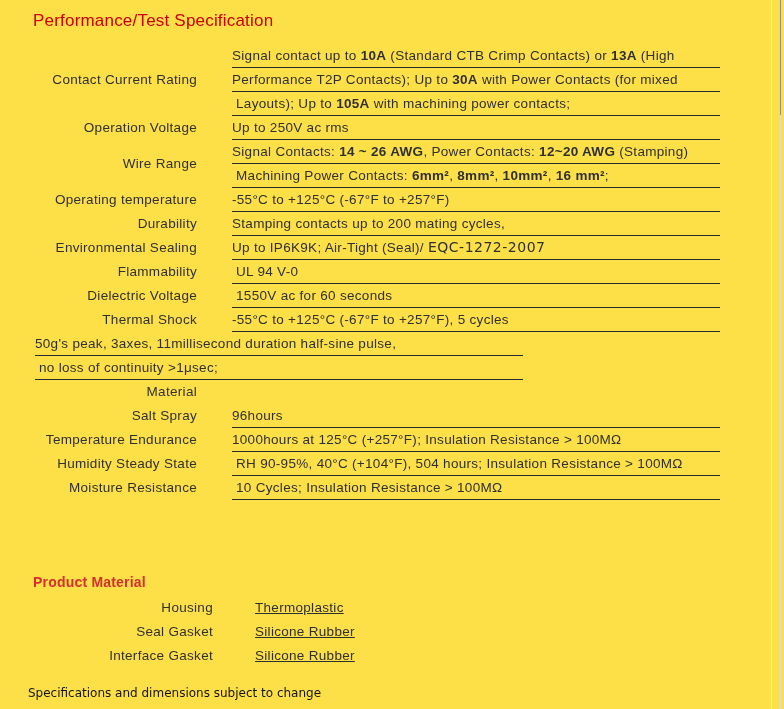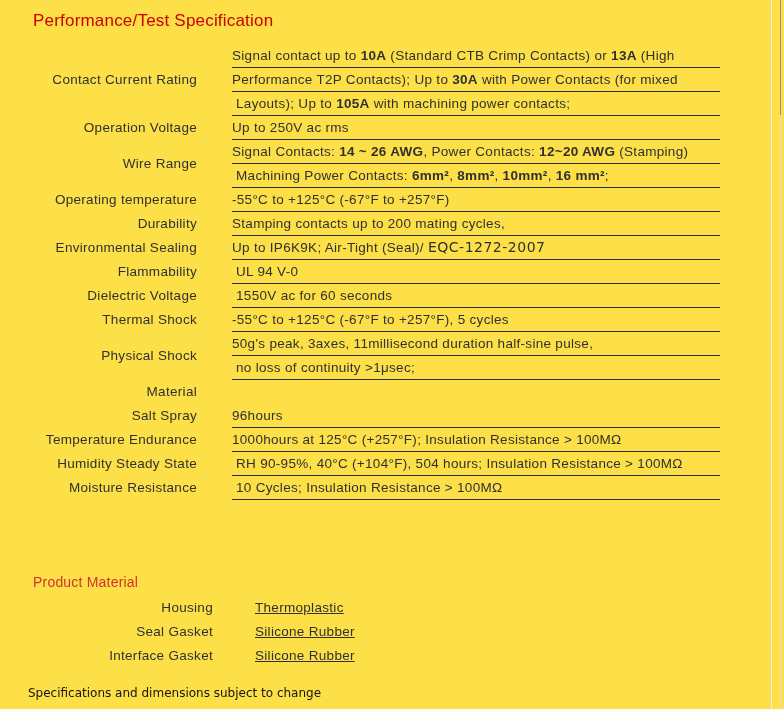--- a/index.html
+++ b/index.html
@@ -22,21 +22,21 @@
   .spec-values { margin-left:35px; flex:none; width:488px; }
   .value-line {
     box-sizing:border-box; height:24px; line-height:23px;
     border-bottom:1px solid var(--rule,#2b2b2b);
     font-size:13.5px; letter-spacing:0.3px; white-space:pre;
   }
   .seg-bold { font-weight:700; }
   .seg-alt  { font-family:"DejaVu Sans", sans-serif; font-size:14px; letter-spacing:0.5px;margin-top:9px; }
   .pm-title {
     position:absolute; left:33px; top:574px; margin:0;
-    font-size:14px; font-weight:400; letter-spacing:0.2px;
+    font-size:14px; font-weight:700; letter-spacing:0.2px;
     color:var(--red-sub,#d43030);
   }
   .pm-table { position:absolute; left:0; top:596px;margin-left:23px; }
   .pm-row   { display:flex; }
   .pm-label {
     width:190px; flex:none; text-align:right; font-size:13.5px;
     line-height:24px; letter-spacing:0.3px;
   }
   .pm-value { margin-left:42px; font-size:13.5px; line-height:24px; letter-spacing:0.3px;text-decoration:underline; }
   .footer-note {
@@ -105,21 +105,20 @@
           <div class="value-line"><span class="seg"> 1550V ac for 60 seconds</span></div>
         </div>
       </div>
       <div class="spec-row">
         <div class="spec-label">Thermal Shock</div>
         <div class="spec-values">
           <div class="value-line"><span class="seg">-55°C to +125°C (-67°F to +257°F), 5 cycles</span></div>
         </div>
       </div>
       <div class="spec-row">
-        <div class="spec-label">Physical Shock</div>
         <div class="spec-values">
           <div class="value-line"><span class="seg">50g's peak, 3axes, 11millisecond duration half-sine pulse,</span></div>
           <div class="value-line"><span class="seg"> no loss of continuity &gt;1μsec;</span></div>
         </div>
       </div>
       <div class="spec-row">
         <div class="spec-label">Material</div>
       </div>
       <div class="spec-row">
         <div class="spec-label">Salt Spray</div>

